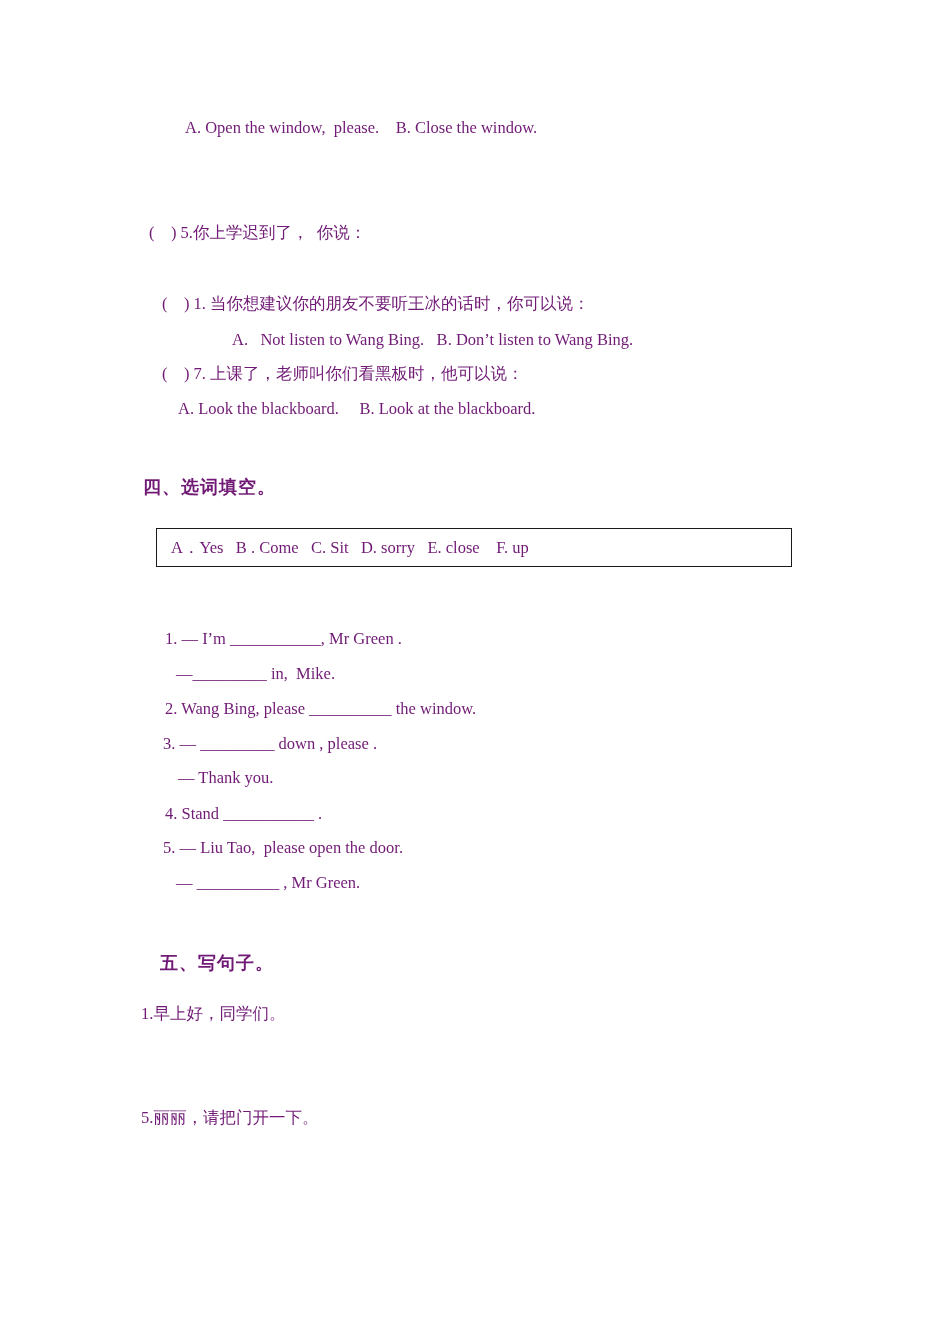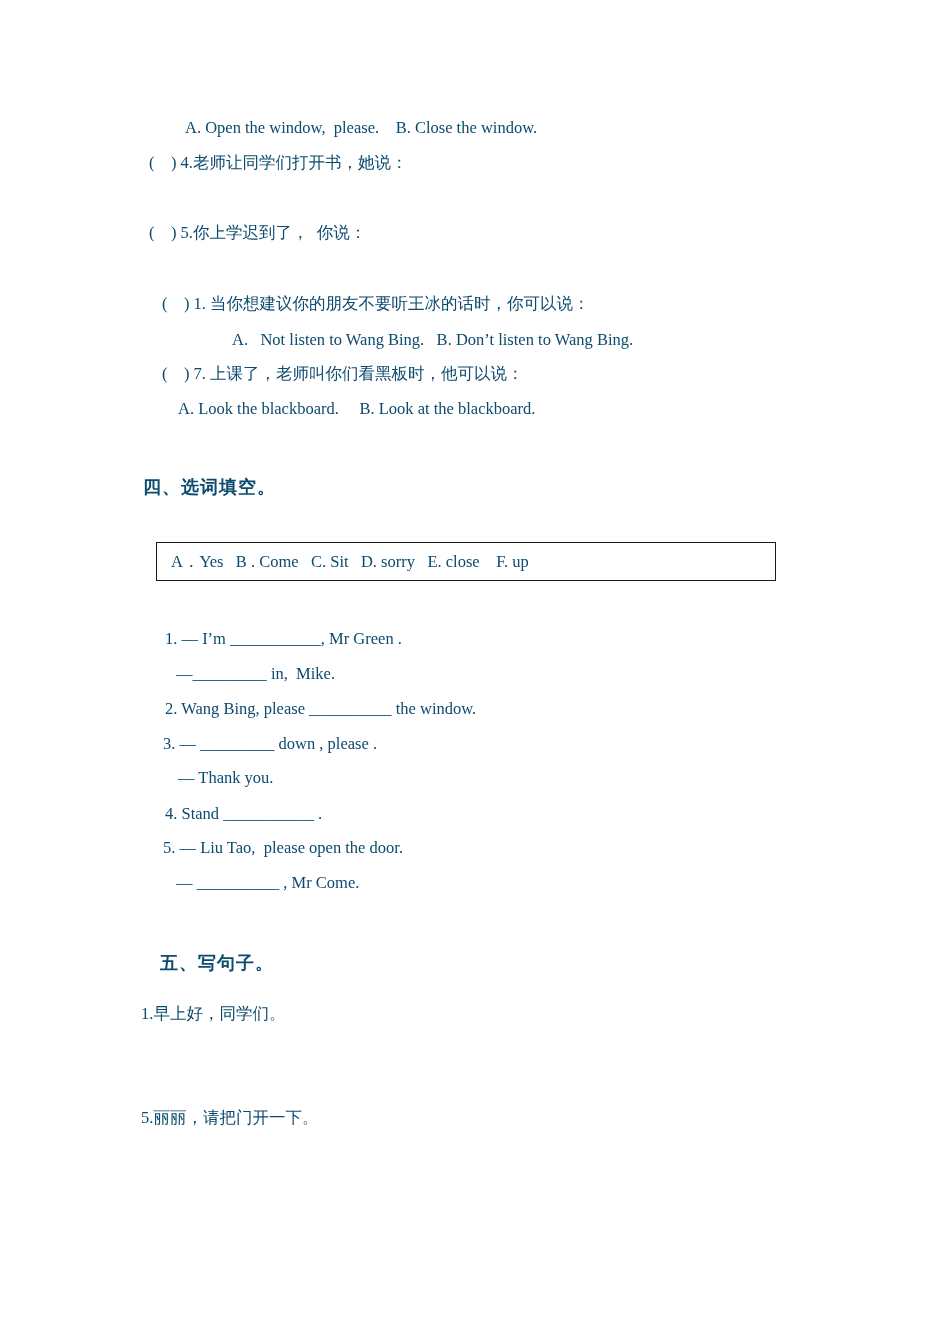--- a/index.html
+++ b/index.html
@@ -5,21 +5,21 @@
   html, body {
     margin: 0;
     padding: 0;
     background: #ffffff;
   }
   .page {
     position: relative;
     width: 950px;
     height: 1344px;
     background: #ffffff;
-    color: #0c4a6e;
+    color: #701a75;
     font-family: "Liberation Serif", serif;
     overflow: hidden;
   }
   .line {
     position: absolute;
     font-size: 16.5px;
     line-height: 21px;
     white-space: pre;
   }
   .heading {
@@ -27,25 +27,26 @@
     font-size: 18px;
     line-height: 28px;
     font-weight: 700;
     font-family: "Liberation Sans", sans-serif;
     white-space: pre;
     letter-spacing: 1px;
   }
   .word-bank-box {
     position: absolute;
     left: 156px;
-    top: 542px;
+    top: 528px;
     width: 618px;
     height: 37px;
     border: 1.5px solid #1a1a1a;
     background: #ffffff;
+    padding-left: 16px;
   }
   .word-bank-text {
     position: absolute;
     left: 14px;
     top: 0;
     height: 37px;
     line-height: 37px;
     font-size: 16.5px;
     white-space: pre;
   }
@@ -54,21 +55,20 @@
     margin-top: 42px;
   }
 </style>
 </head>
 <body>
 
 <div class="page">
 
   <div class="line" style="left:185px; top:117px">A. Open the window,  please.    B. Close the window.</div>
 
-  <div class="line" style="left:149px; top:152px">(    ) 4.老师让同学们打开书，她说：</div>
 
 
   <div class="line" style="left:149px; top:222px">(    ) 5.你上学迟到了，  你说：</div>
 
 
   <div class="line" style="left:162px; top:293px">(    ) 1. 当你想建议你的朋友不要听王冰的话时，你可以说：</div>
 
   <div class="line" style="left:232px; top:329px"><span>A.   Not</span><span class="u"> liste</span><span>n to Wang Bing.   B. Don’t listen to Wang Bing.</span></div>
 
   <div class="line" style="left:162px; top:363px">(    ) 7. 上课了，老师叫你们看黑板时，他可以说：</div>
@@ -88,21 +88,21 @@
   <div class="line" style="left:165px; top:698px">2. Wang Bing, please __________ the window.</div>
 
   <div class="line" style="left:163px; top:733px">3. — _________ down , please .</div>
 
   <div class="line" style="left:178px; top:767px">— Thank you.</div>
 
   <div class="line" style="left:165px; top:803px">4. Stand ___________ .</div>
 
   <div class="line" style="left:163px; top:837px">5. — Liu Tao,  please open the door.</div>
 
-  <div class="line" style="left:176px; top:872px">— __________ , Mr Come.</div>
+  <div class="line" style="left:176px; top:872px">— __________ , Mr Green.</div>
 
   <div class="heading" style="left:160px; top:949px">五、写句子。</div>
 
   <div class="line" style="left:141px; top:1003px">1.早上好，同学们。</div>
 
   <div class="line" style="left:141px; top:1107px">5.丽丽，请把门开一下。</div>
 
 </div>
 
 </body></html>

